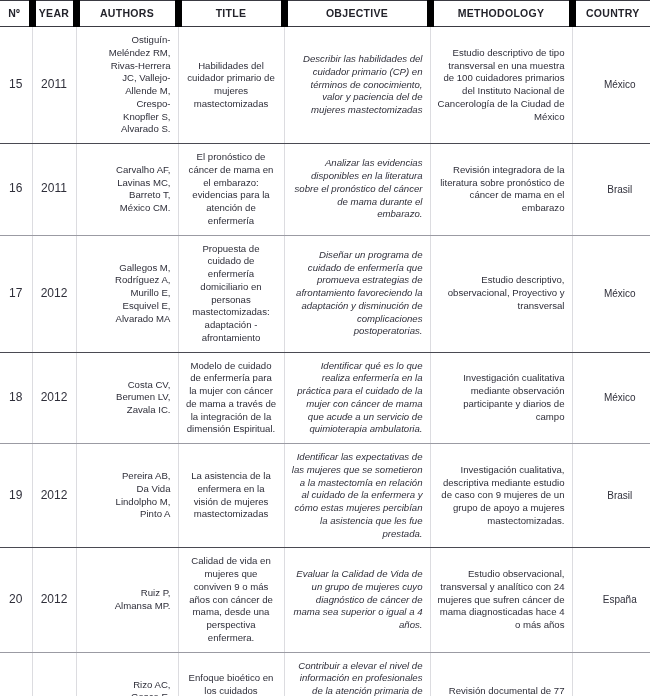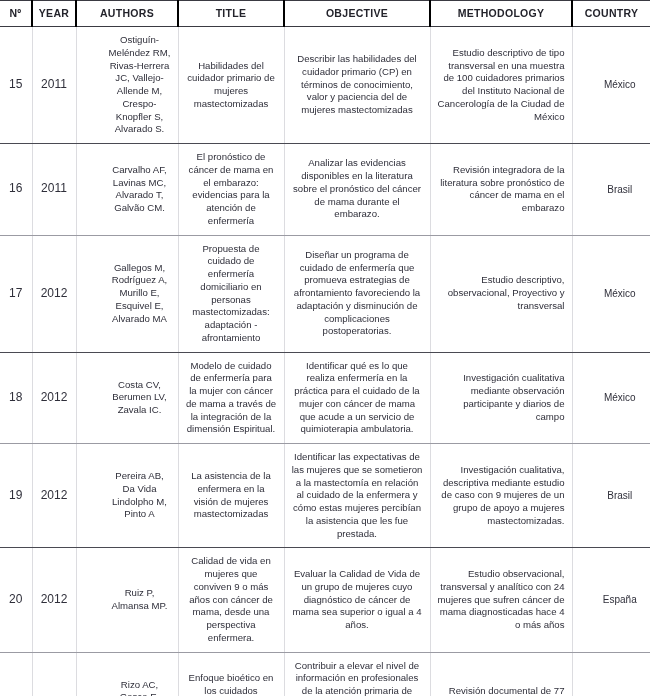--- a/index.html
+++ b/index.html
@@ -33,21 +33,21 @@
     font-weight: bold;
     letter-spacing: 0.3px;
     color: #23232b;
     text-align: center;
     vertical-align: middle;
     padding: 6px 3px 7px 3px;
     border-bottom: 1.6px solid #3a3a42;
     border-top: 1.6px solid #3a3a42;
   }
   thead th.col-divider {
-    border-right: 2px solid #000000;
+    border-right: 7px solid #000000;
   }
 
   
   tbody td {
     font-size: 9.6px;
     line-height: 1.33;
     color: #2f2f3a;
     vertical-align: middle;
     padding: 7px 7px;
     border-bottom: 1.4px solid #4a4a52;
@@ -61,28 +61,29 @@
   tbody td.col-divider {
     border-right: 1px solid #dcdce0;
   }
 
   td.c-num, td.c-year {
     text-align: center;
     font-size: 12px;
     white-space: nowrap;
   }
   td.c-authors {
-    text-align: center;
+    text-align: right;
     padding-left: 32px;
   }
   td.c-title {
     text-align: center;
   }
   td.c-objective {
-    text-align: center;
+    text-align: right;
+    font-style: italic;
   }
   td.c-methodology {
     text-align: right;
   }
   td.c-country {
     text-align: center;
     white-space: nowrap;
     font-size: 10px;
     padding-left: 24px;
   }
@@ -129,21 +130,21 @@
         <td class="c-authors col-divider">Ostiguín-Meléndez RM, Rivas-Herrera JC, Vallejo-Allende M, Crespo-Knopfler S, Alvarado S.</td>
         <td class="c-title col-divider">Habilidades del cuidador primario de mujeres mastectomizadas</td>
         <td class="c-objective col-divider">Describir las habilidades del cuidador primario (CP) en términos de conocimiento, valor y paciencia del de mujeres mastectomizadas</td>
         <td class="c-methodology col-divider">Estudio descriptivo de tipo transversal en una muestra de 100 cuidadores primarios del Instituto Nacional de Cancerología de la Ciudad de México</td>
         <td class="c-country">México</td>
       </tr>
 
       <tr>
         <td class="c-num col-divider">16</td>
         <td class="c-year col-divider">2011</td>
-        <td class="c-authors col-divider">Carvalho AF, Lavinas MC, Alvarado T, Galvão CM.</td>
+        <td class="c-authors col-divider">Carvalho AF, Lavinas MC, Barreto T, México CM.</td>
         <td class="c-title col-divider">El pronóstico de cáncer de mama en el embarazo: evidencias para la atención de enfermería</td>
         <td class="c-objective col-divider">Analizar las evidencias disponibles en la literatura sobre el pronóstico del cáncer de mama durante el embarazo.</td>
         <td class="c-methodology col-divider">Revisión integradora de la literatura sobre pronóstico de cáncer de mama en el embarazo</td>
         <td class="c-country">Brasil</td>
       </tr>
 
       <tr>
         <td class="c-num col-divider">17</td>
         <td class="c-year col-divider">2012</td>
         <td class="c-authors col-divider">Gallegos M, Rodríguez A, Murillo E, Esquivel E, Alvarado MA</td>

